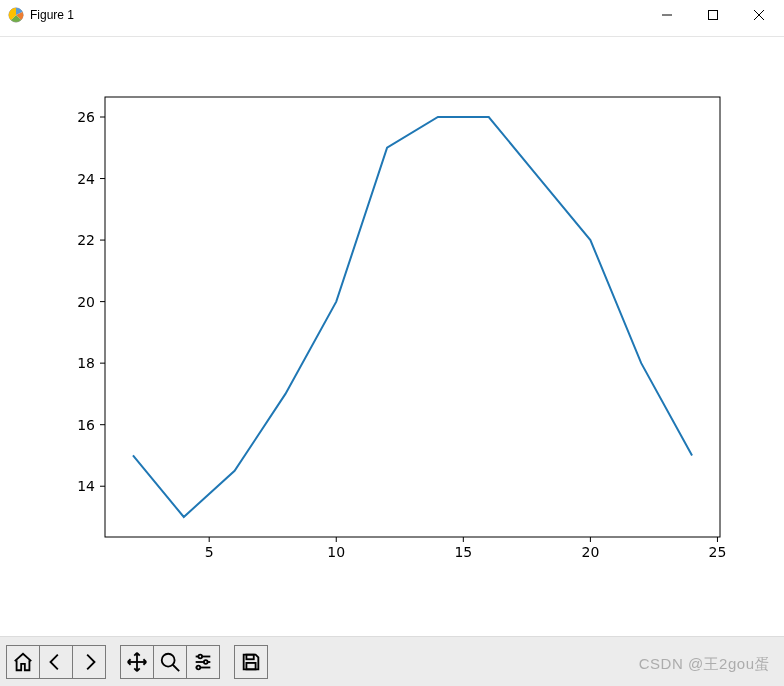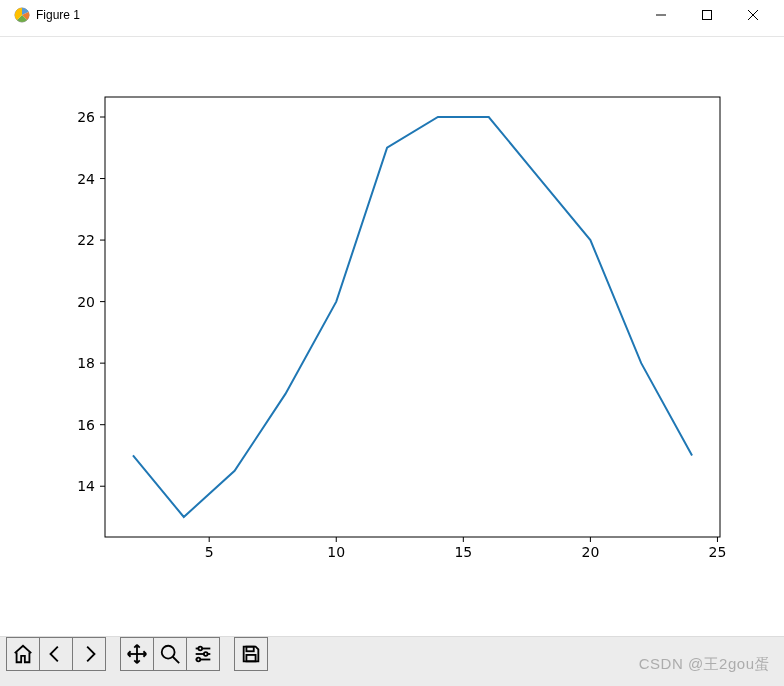--- a/index.html
+++ b/index.html
@@ -1,25 +1,25 @@
 <!DOCTYPE html>
 <html><head>
 <meta charset="utf-8">
 <style>
   html,body{margin:0;padding:0;width:784px;height:686px;font-family:"Segoe UI",Arial,sans-serif;background:#fff;overflow:hidden;}
-  .titlebar{height:30px;display:flex;align-items:center;padding:0 8px;}
+  .titlebar{height:30px;display:flex;align-items:center;padding:0 2px;}
   .titlebar .app-icon{width:16px;height:16px;margin:0 6px;}
   .titlebar .title{font-size:12px;color:#000;}
   .titlebar .spacer{flex:1;}
   .win-btn{width:46px;height:30px;display:flex;align-items:center;justify-content:center;}
   .win-btn svg{display:block;}
   .sep-line{height:1px;background:#e5e5e5;margin-top:6px;}
   .plot-wrap{position:relative;width:784px;height:560px;background:#fff;}
   svg.plot{position:absolute;left:0;top:0;}
-  .toolbar{position:absolute;left:0;bottom:0;right:0;height:49px;background:#ececec;border-top:1px solid #dcdcdc;display:flex;align-items:flex-start;padding:0 6px;gap:0;}
+  .toolbar{position:absolute;left:0;bottom:0;right:0;height:49px;background:#ececec;border-top:1px solid #dcdcdc;display:flex;align-items:center;padding:0 6px;gap:0;}
   .tbtn{width:34px;height:34px;border:1px solid #7a7a7a;background:#ececec;display:flex;align-items:center;justify-content:center;box-sizing:border-box;}
   .tbtn + .tbtn{margin-left:-1px;}
   .tgap{width:14px;}
   .watermark{position:absolute;right:14px;bottom:12px;color:rgba(120,120,120,.55);font-size:15px;letter-spacing:.5px;}
   text.axis{font-family:"DejaVu Sans",Arial,sans-serif;font-size:14px;fill:#000;}
 </style>
 </head>
 <body>
 
 <div class="titlebar">

